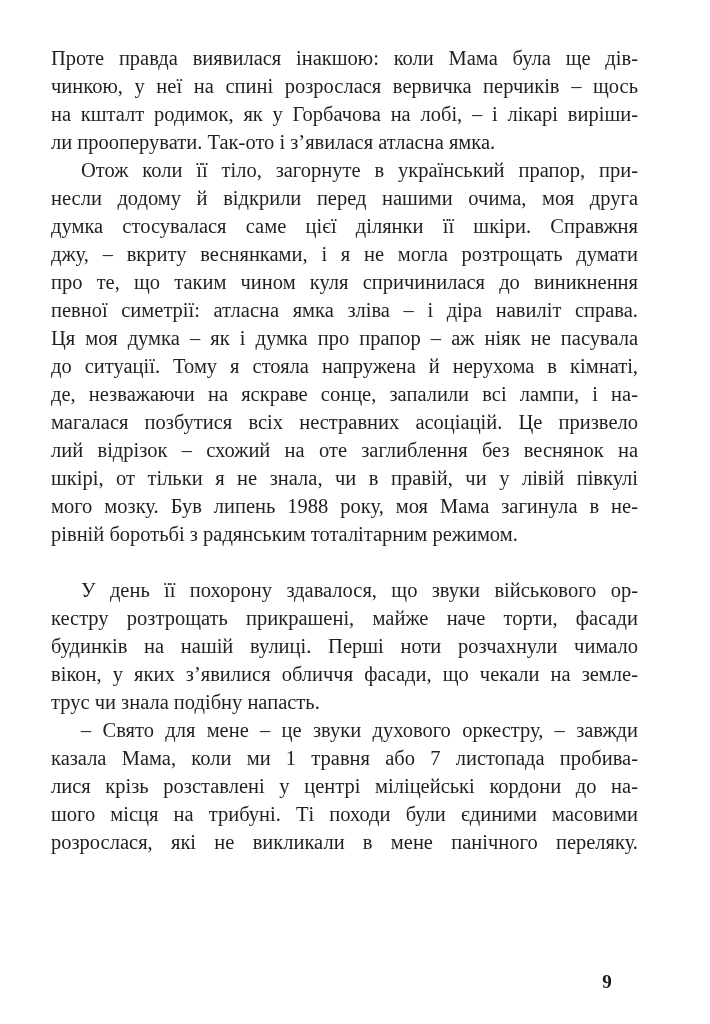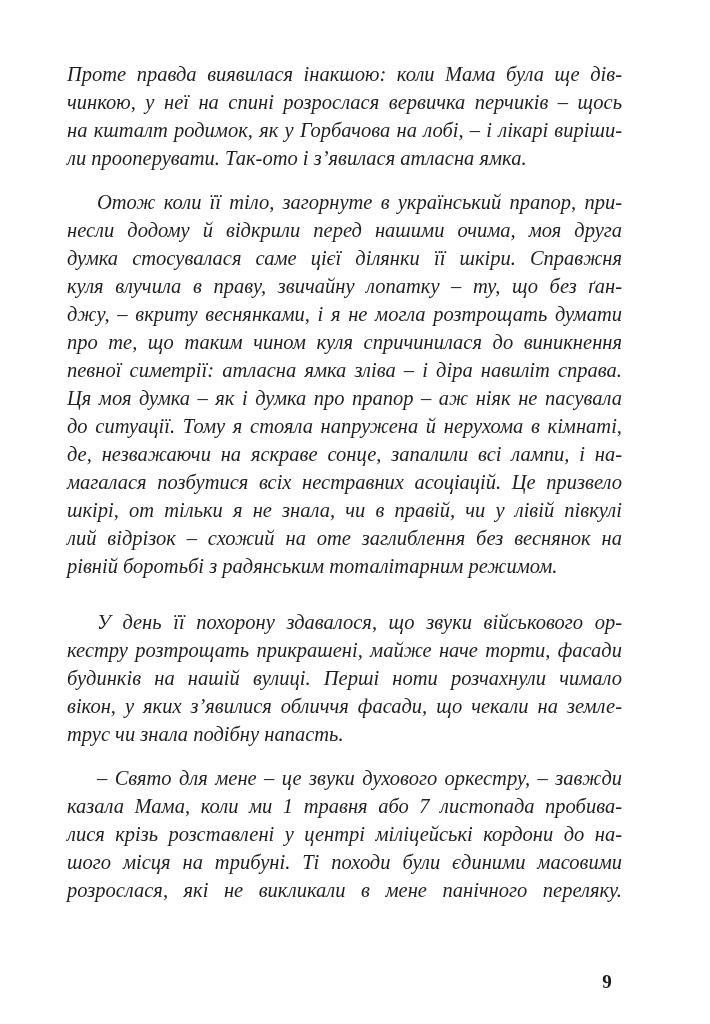--- a/index.html
+++ b/index.html
@@ -22,23 +22,22 @@
   }
   .text-block {
     position: absolute;
     left: 51px;
     top: 44px;
     width: 587px;
     font-size: 20.5px;
     -webkit-font-smoothing: antialiased;
   }
   .paragraph {
-    margin: 16px;
+    margin: 0;
     padding: 0;
-    font-style: italic;
   }
   .paragraph.section-break {
     margin-top: 28px;
   }
   .line {
     line-height: 28px;
     text-align: justify;
     text-align-last: justify;
     white-space: normal;
   }
@@ -68,30 +67,30 @@
       <div class="paragraph">
         <div class="line">Проте правда виявилася інакшою: коли Мама була ще дів-</div>
         <div class="line">чинкою, у неї на спині розрослася вервичка перчиків – щось</div>
         <div class="line">на кшталт родимок, як у Горбачова на лобі, – і лікарі виріши-</div>
         <div class="line last">ли прооперувати. Так-ото і з’явилася атласна ямка.</div>
       </div>
       <div class="paragraph">
         <div class="line indent">Отож коли її тіло, загорнуте в український прапор, при-</div>
         <div class="line">несли додому й відкрили перед нашими очима, моя друга</div>
         <div class="line">думка стосувалася саме цієї ділянки її шкіри. Справжня</div>
-        <div class="line">куля влучила в праву, звичайну лопатку – ту, що без ґан-</div>
         <div class="line">джу, – вкриту веснянками, і я не могла розтрощать думати</div>
         <div class="line">про те, що таким чином куля спричинилася до виникнення</div>
         <div class="line">певної симетрії: атласна ямка зліва – і діра навиліт справа.</div>
         <div class="line">Ця моя думка – як і думка про прапор – аж ніяк не пасувала</div>
         <div class="line">до ситуації. Тому я стояла напружена й нерухома в кімнаті,</div>
         <div class="line">де, незважаючи на яскраве сонце, запалили всі лампи, і на-</div>
         <div class="line">магалася позбутися всіх нестравних асоціацій. Це призвело</div>
+        <div class="line">лий відрізок – схожий на оте заглиблення без веснянок на</div>
         <div class="line">шкірі, от тільки я не знала, чи в правій, чи у лівій півкулі</div>
-        <div class="line">лий відрізок – схожий на оте заглиблення без веснянок на</div>
+        <div class="line">мого мозку. Був липень 1988 року, моя Мама загинула в не-</div>
         <div class="line last">рівній боротьбі з радянським тоталітарним режимом.</div>
       </div>
       <div class="paragraph section-break">
         <div class="line indent">У день її похорону здавалося, що звуки військового ор-</div>
         <div class="line">кестру розтрощать прикрашені, майже наче торти, фасади</div>
         <div class="line">будинків на нашій вулиці. Перші ноти розчахнули чимало</div>
         <div class="line">вікон, у яких з’явилися обличчя фасади, що чекали на земле-</div>
         <div class="line last">трус чи знала подібну напасть.</div>
       </div>
       <div class="paragraph">

